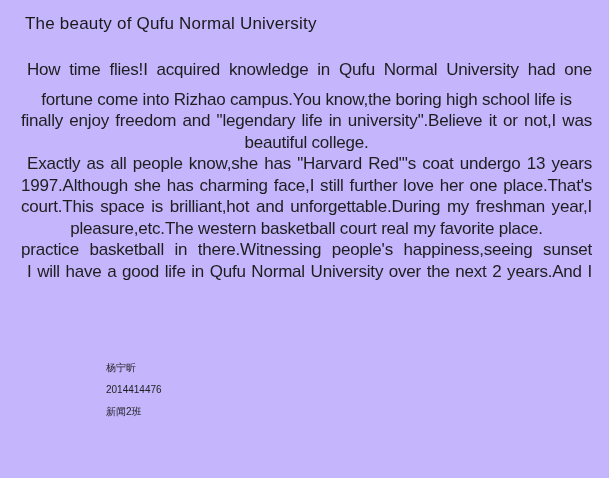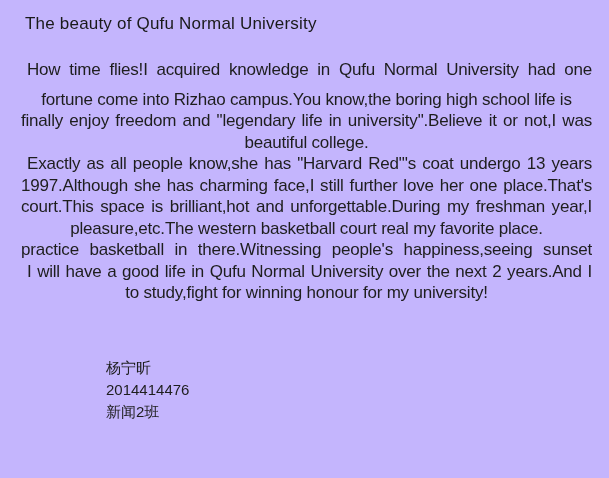--- a/index.html
+++ b/index.html
@@ -48,21 +48,21 @@
   .line.indent {
     padding-left: 6px;
   }
   .line.gap {
     margin-top: 8px;
   }
   .signature {
     position: absolute;
     left: 106px;
     top: 357px;
-    font-size: 15px;
+    font-size: 10px;
     line-height: 22px;
   }
   .sig-line {
     height: 22px;
     white-space: nowrap;
   }
 </style>
 </head>
 <body>
 
@@ -73,21 +73,20 @@
       <div class="line justify indent">How time flies!I acquired knowledge in Qufu Normal University had one year.And I have a good</div>
       <div class="line gap">fortune come into Rizhao campus.You know,the boring high school life is gone,we can</div>
       <div class="line justify">finally enjoy freedom and "legendary life in university".Believe it or not,I was totally attracted in</div>
       <div class="line">beautiful college.</div>
       <div class="line justify indent">Exactly as all people know,she has "Harvard Red"'s coat undergo 13 years since founded in</div>
       <div class="line justify">1997.Although she has charming face,I still further love her one place.That's western basketball</div>
       <div class="line justify">court.This space is brilliant,hot and unforgettable.During my freshman year,I nearly every day to</div>
       <div class="line">pleasure,etc.The western basketball court real my favorite place.</div>
       <div class="line justify">practice basketball in there.Witnessing people's happiness,seeing sunset scenery,enjoying match's</div>
       <div class="line justify indent">I will have a good life in Qufu Normal University over the next 2 years.And I will make great efforts</div>
-      <div class="line">to study,fight for winning honour for my university!</div>
     </div>
 
   <div class="signature">
     <div class="sig-line">杨宁昕</div>
     <div class="sig-line">2014414476</div>
     <div class="sig-line">新闻2班</div>
   </div>
 </div>
 
 </body></html>

